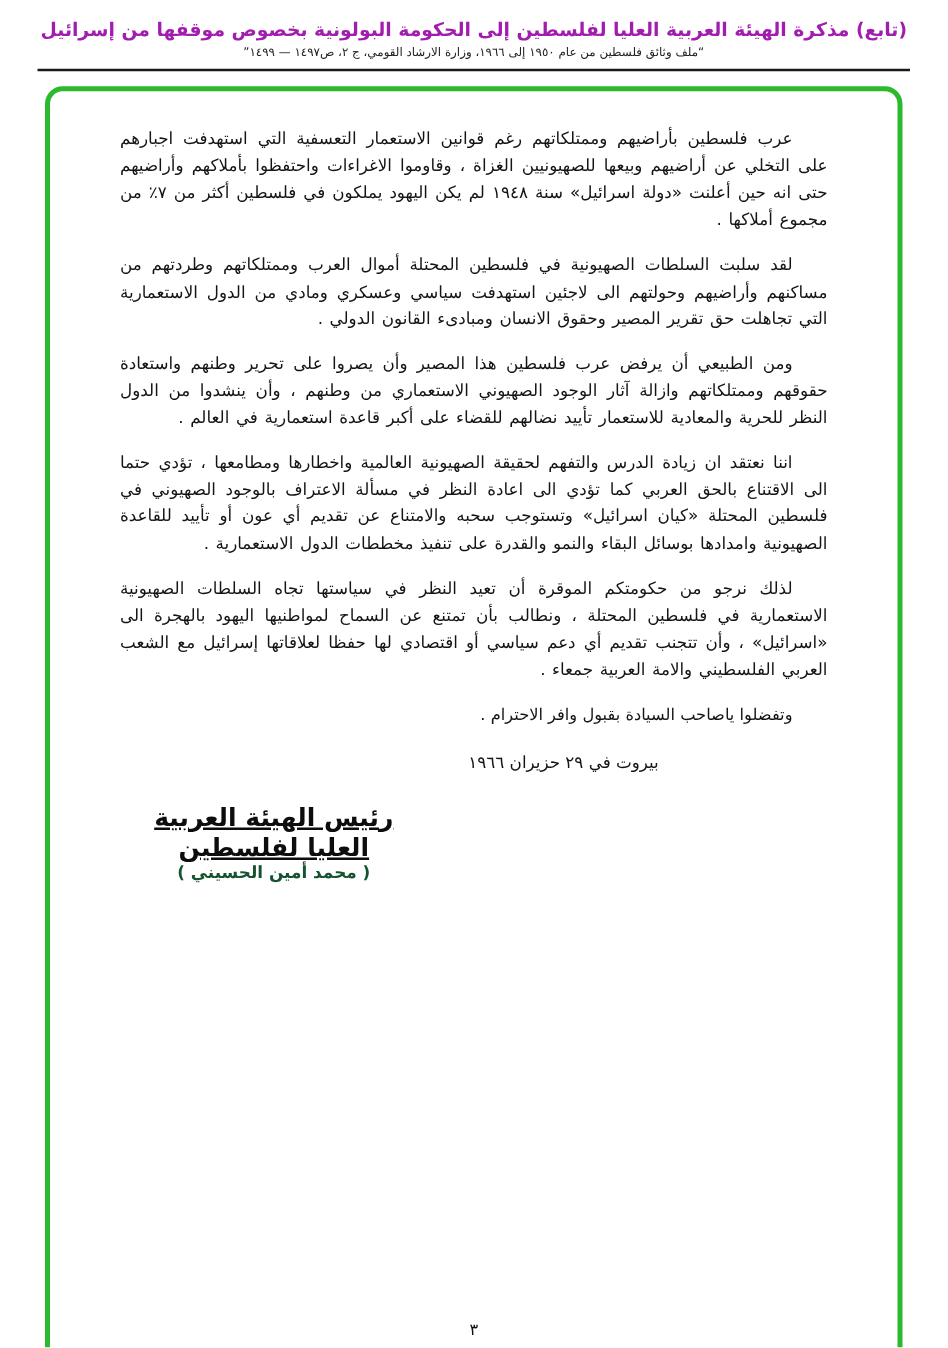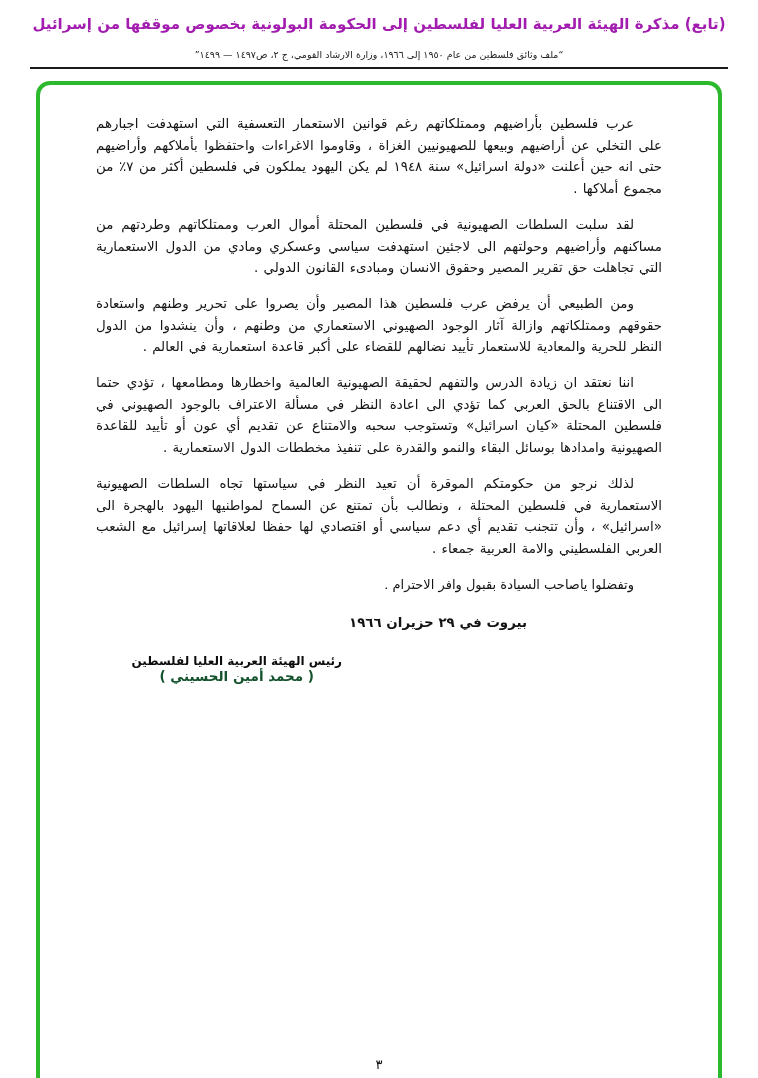--- a/index.html
+++ b/index.html
@@ -23,21 +23,21 @@
     padding-top: 15px;
     text-align: center;
   }
   .header-title {
     font-size: 15px;
     font-weight: bold;
     color: #a21caf;
     letter-spacing: 0;
   }
   .header-source {
-    margin-top: 16px;
+    margin-top: 4px;
     font-size: 9.5px;
     color: #222;
   }
   .header-rule {
     border: 0;
     border-top: 2px solid #1a1a1a;
     margin: 7px 30px 0 30px;
   }
   .frame {
     box-sizing: border-box;
@@ -61,31 +61,31 @@
     margin: 2px 0 0 0;
     font-size: 13px;
     line-height: 1.62;
     text-indent: 28px;
     color: #141414;
   }
   .date-line {
     margin: 20px 135px 0 0;
     font-size: 13.4px;
     color: #141414;
-    font-weight: bold;
   }
   .signature {
     margin: 24px 320px 0 0;
     display: inline-block;
     text-align: center;
   }
   .signature-title {
-    font-size: 12px;
+    font-size: 20px;
     font-weight: bold;
     color: #0d0d0d;
+    text-decoration: underline;
   }
   .signature-name {
     font-size: 13.5px;
     font-weight: bold;
     color: #14532d;
   }
   .page-number {
     position: absolute;
     bottom: 6px;
     left: 0;

